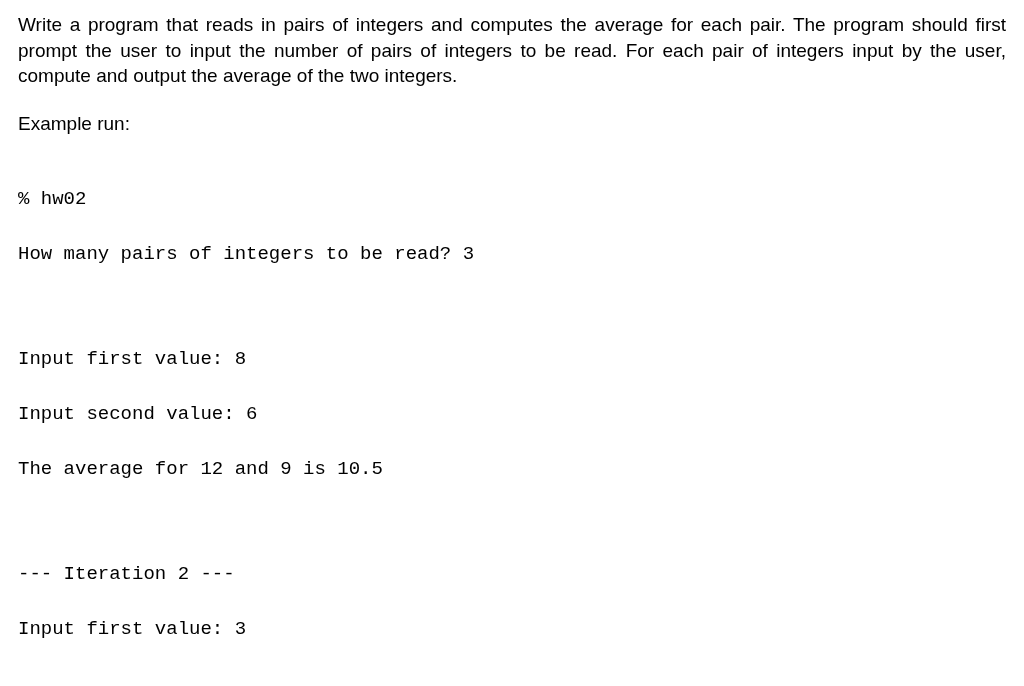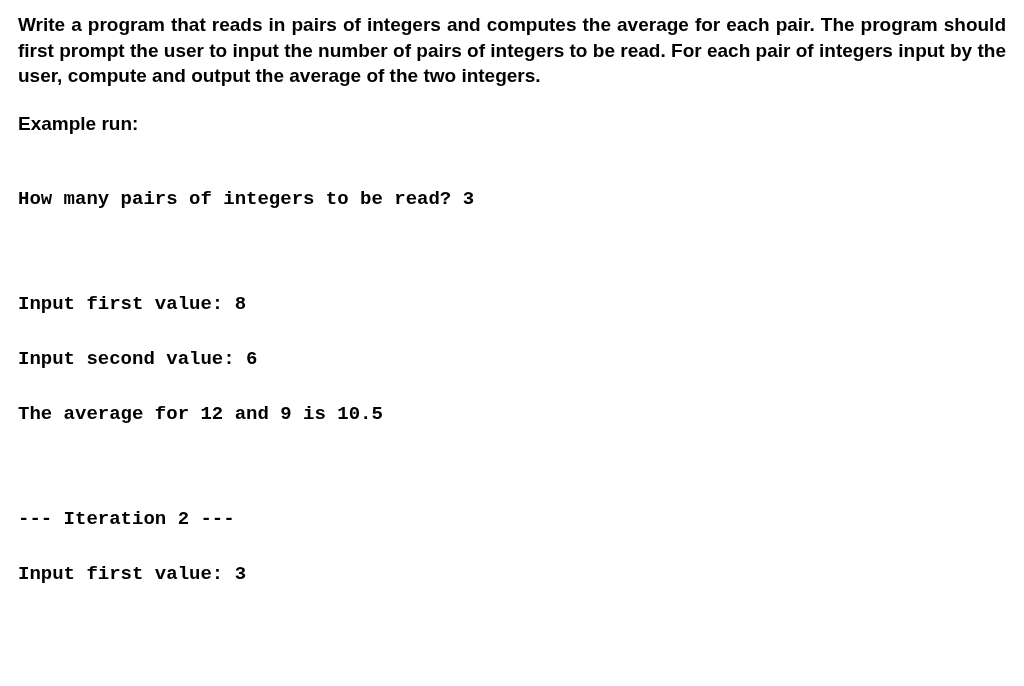--- a/index.html
+++ b/index.html
@@ -1,55 +1,55 @@
 <!DOCTYPE html>
 <html><head>
   <meta charset="utf-8">
   <style>
     * {
       margin: 0;
       padding: 0;
       box-sizing: border-box;
-      font-weight: bold;
     }
     body {
       font-family: Arial, Helvetica, sans-serif;
       font-size: 19px;
       padding: 12px 18px;
       color: #000;
       background: #fff;
       width: 1024px;
       line-height: 1.35;
     }
     .description {
       text-align: justify;
       margin-bottom: 22px;
     }
     .example-heading {
-      font-weight: bold;
+      font-weight: normal;
       margin-bottom: 22px;
     }
     .terminal {
       font-family: "Courier New", Courier, monospace;
       font-size: 19px;
       white-space: pre;
       line-height: 1.45;
     }
     .block-gap {
       height: 22px;
     }
   </style>
 </head>
 <body>
 
 <p class="description">Write a program that reads in pairs of integers and computes the average for each pair. The program should first prompt the user to input the number of pairs of integers to be read. For each pair of integers input by the user, compute and output the average of the two integers.</p>
 
 <p class="example-heading">Example run:</p>
 
 <div class="terminal">
+<div>% hw02</div>
 <div>How many pairs of integers to be read? 3</div>
 <div class="block-gap"></div>
 <div>Input first value: 8</div>
 <div>Input second value: 6</div>
 <div>The average for 12 and 9 is 10.5</div>
 <div class="block-gap"></div>
 <div>--- Iteration 2 ---</div>
 <div>Input first value: 3</div>
 
 

